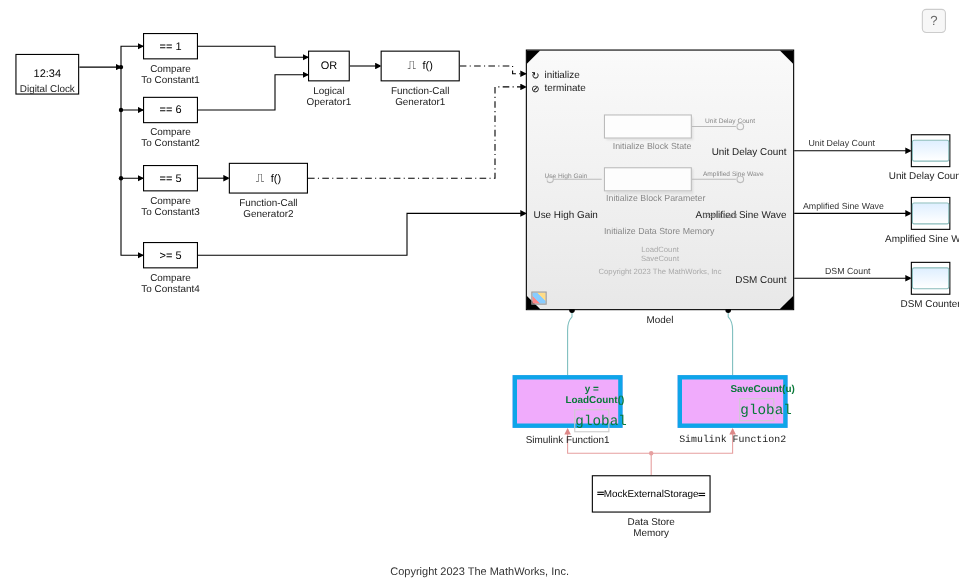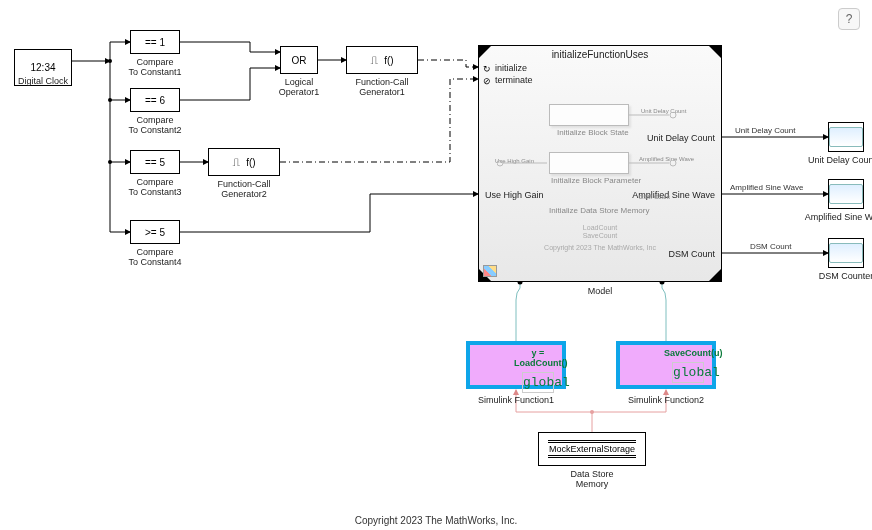--- a/index.html
+++ b/index.html
@@ -123,21 +123,20 @@
 Generator2</span>
 </div>
 
 <div class="model-box" style="left:478px; top:45px; width:244px; height:237px;">
 
   <div class="model-corner" style="top:0;left:0;border-top:12px solid #000;border-right:12px solid transparent;"></div>
   <div class="model-corner" style="top:0;right:0;border-top:12px solid #000;border-left:12px solid transparent;"></div>
   <div class="model-corner" style="bottom:0;left:0;border-bottom:12px solid #000;border-right:12px solid transparent;"></div>
   <div class="model-corner" style="bottom:0;right:0;border-bottom:12px solid #000;border-left:12px solid transparent;"></div>
 
-  <div class="model-inner-label" style="top:3px; left:0; right:0; font-size:10px; color:#222;">initializeFunctionUses</div>
 
   <div style="position:absolute; left:4px; top:18px; font-size:9px;">↻</div>
   <div class="model-port-label" style="left:16px; top:17px;">initialize</div>
   <div style="position:absolute; left:4px; top:30px; font-size:9px;">⊘</div>
   <div class="model-port-label" style="left:16px; top:29px;">terminate</div>
   <div class="model-port-label" style="left:6px; top:144px;">Use High Gain</div>
 
   <div class="model-port-label" style="right:6px; top:87px;">Unit Delay Count</div>
   <div class="model-port-label" style="right:6px; top:144px;">Amplified Sine Wave</div>
   <div class="model-port-label" style="right:6px; top:203px;">DSM Count</div>
@@ -194,24 +193,24 @@
 
 <div class="simfn-box" style="left:466px; top:341px; width:100px; height:48px;">
   <div class="simfn-header">y = LoadCount()</div>
   <div class="simfn-body" style="border:1px solid #ccc; margin:4px 8px; padding:2px 0;">global</div>
   <span class="label" style="top:50px;">Simulink Function1</span>
 </div>
 
 <div class="simfn-box" style="left:616px; top:341px; width:100px; height:48px;">
   <div class="simfn-header">SaveCount(u)</div>
   <div class="simfn-body" style="border:1px solid #ccc; margin:4px 8px; padding:2px 0;">global</div>
-  <span class="label" style="top:50px;">Simulink Function2</span>
-</div>
-
-<div class="dsm-box" style="left:538px; top:432px; width:108px; height:34px; flex-direction:column;">
+  <span class="label" style="top:50px;font-family:Liberation Mono, monospace;">Simulink Function2</span>
+</div>
+
+<div class="dsm-box" style="left:538px; top:432px; width:108px; height:34px; flex-direction:row;">
   <div style="border-top:1px solid #000; border-bottom:1px solid #000; width:90%; height:3px; margin-bottom:1px;"></div>
   <span>MockExternalStorage</span>
   <div style="border-top:1px solid #000; border-bottom:1px solid #000; width:90%; height:3px; margin-top:1px;"></div>
   <span class="label" style="top:36px; white-space:pre-line;text-align:center;">Data Store
 Memory</span>
 </div>
 
 <div class="copyright">Copyright 2023 The MathWorks, Inc.</div>
 
 </div>

